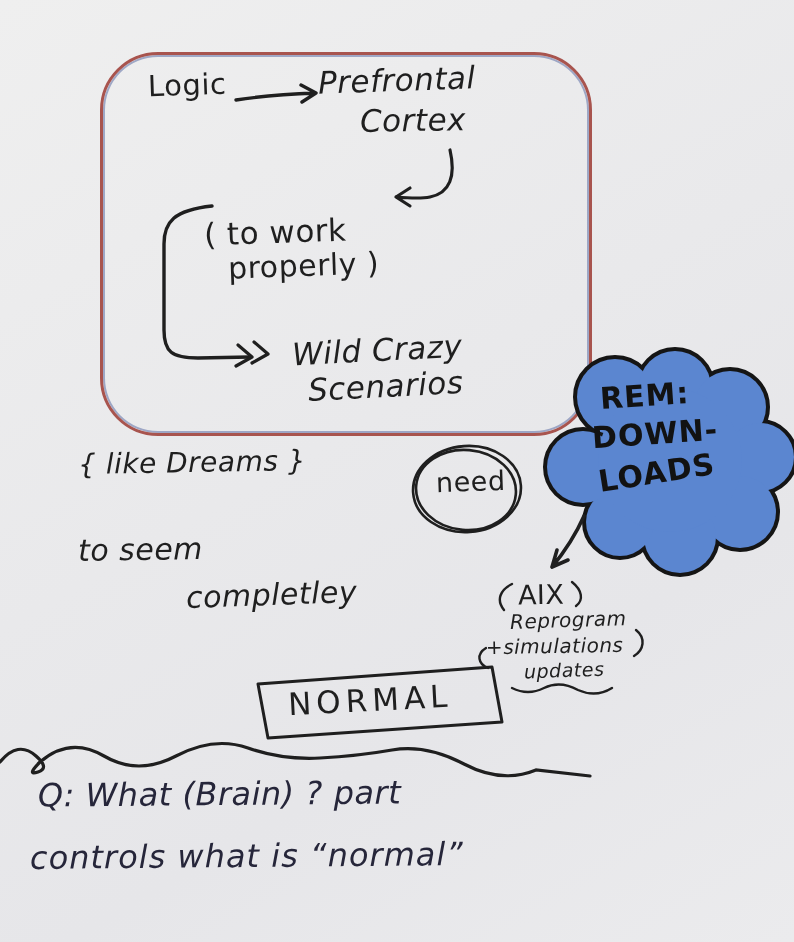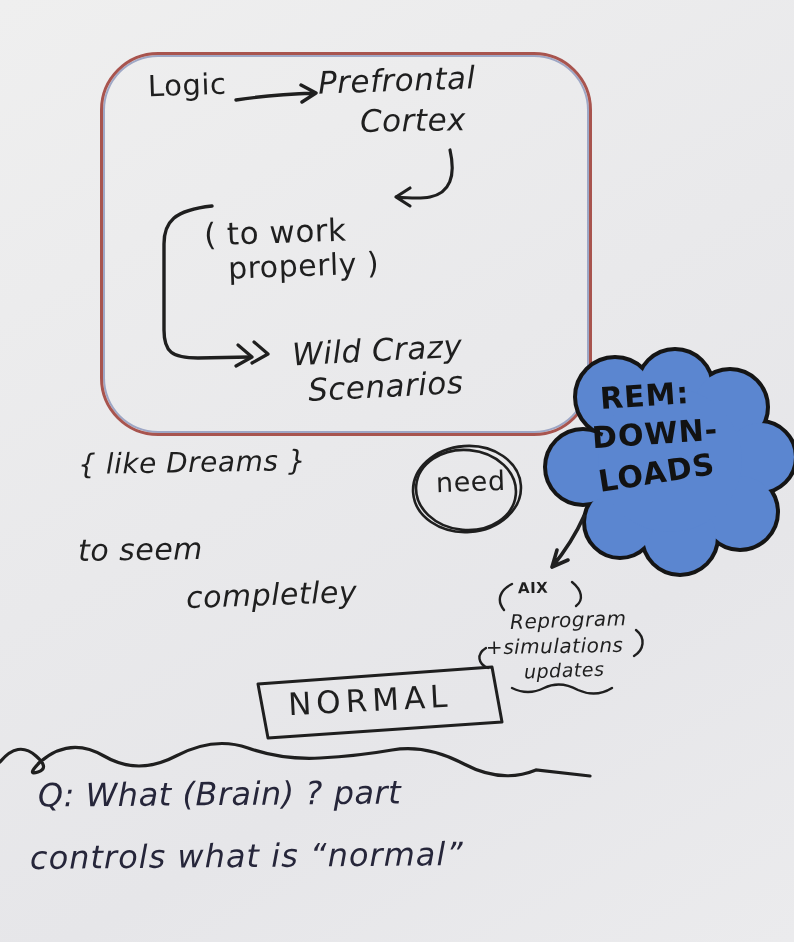--- a/index.html
+++ b/index.html
@@ -36,21 +36,21 @@
   .t-prefrontal { left: 318px; top: 64px;  font-size: 31px; transform: rotate(-2deg); font-style: italic; }
   .t-cortex     { left: 360px; top: 104px; font-size: 31px; transform: rotate(-1deg); font-style: italic; }
   .t-towork     { left: 204px; top: 216px; font-size: 31px; transform: rotate(-2deg); }
   .t-properly   { left: 228px; top: 250px; font-size: 30px; transform: rotate(-2deg); }
   .t-wild       { left: 292px; top: 334px; font-size: 31px; transform: rotate(-3deg); font-style: italic; }
   .t-scenarios  { left: 308px; top: 370px; font-size: 31px; transform: rotate(-3deg); font-style: italic; }
   .t-dreams     { left: 78px;  top: 448px; font-size: 28px; transform: rotate(-1deg); font-style: italic; }
   .t-need       { left: 436px; top: 468px; font-size: 27px; transform: rotate(-2deg); }
   .t-toseem     { left: 78px;  top: 534px; font-size: 30px; transform: rotate(-1deg); font-style: italic; }
   .t-completley { left: 186px; top: 579px; font-size: 30px; transform: rotate(-2deg); font-style: italic; }
-  .t-aix        { left: 518px; top: 581px; font-size: 15px; font-weight: bold; transform: rotate(-1deg); }
+  .t-aix        { left: 518px; top: 581px; font-size: 27px; font-weight: normal; transform: rotate(-1deg); }
   .t-reprogram  { left: 510px; top: 610px; font-size: 20px; transform: rotate(-2deg); font-style: italic; }
   .t-sims       { left: 486px; top: 636px; font-size: 20px; transform: rotate(-1deg); font-style: italic; }
   .t-updates    { left: 524px; top: 661px; font-size: 19px; transform: rotate(-2deg); font-style: italic; }
   .t-normal     { left: 288px; top: 684px; font-size: 31px; letter-spacing: 5px; transform: rotate(-3deg); }
 
   .t-rem   { left: 600px; top: 380px; font-size: 30px; font-weight: bold; color: #121212; transform: rotate(-4deg); letter-spacing: 1px; }
   .t-down  { left: 592px; top: 418px; font-size: 30px; font-weight: bold; color: #121212; transform: rotate(-4deg); letter-spacing: 1px; }
   .t-loads { left: 598px; top: 457px; font-size: 30px; font-weight: bold; color: #121212; transform: rotate(-9deg); letter-spacing: 1px; }
 
   .t-q1 { left: 38px; top: 778px; font-size: 32px; color: #26263a; transform: rotate(-0.5deg); font-style: italic; }

